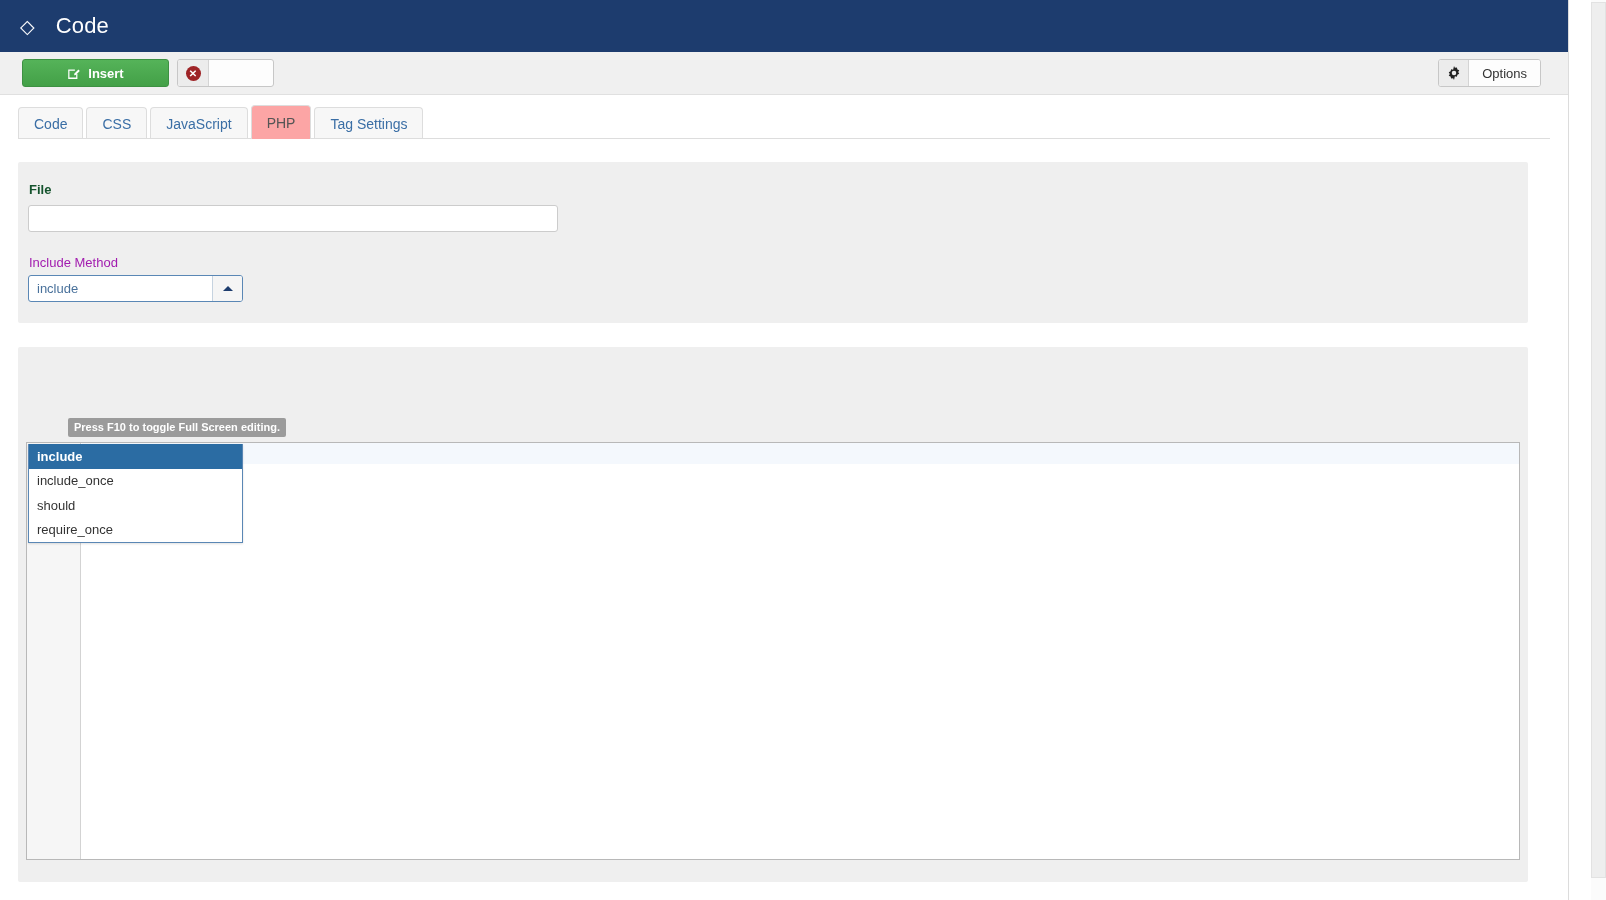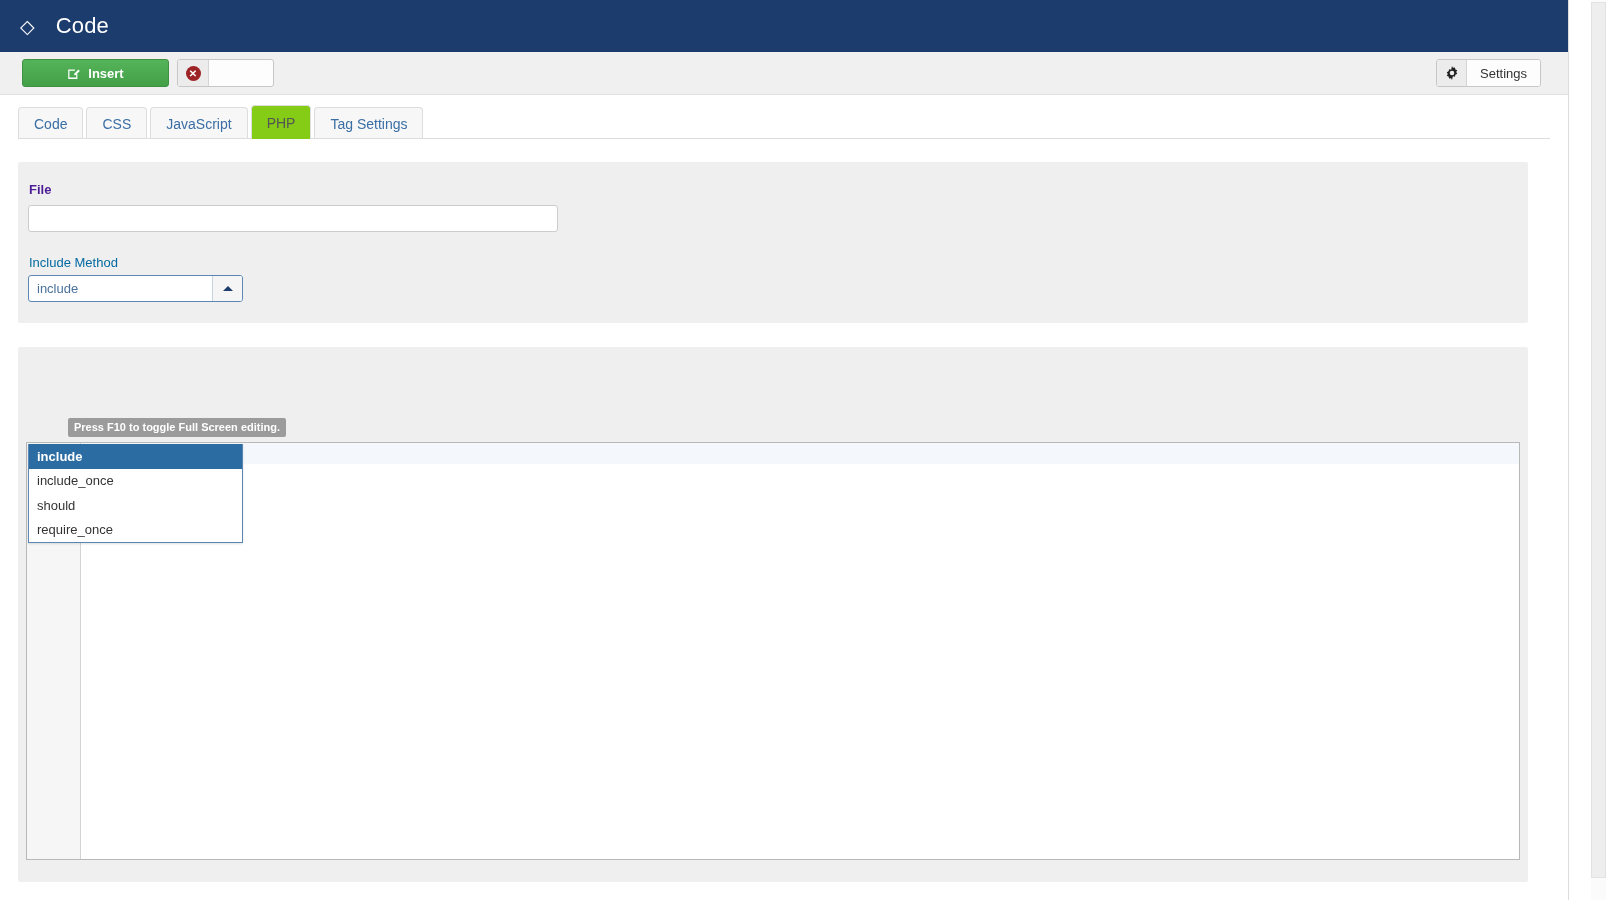--- a/index.html
+++ b/index.html
@@ -179,21 +179,21 @@
     align-items: center;
     font-size: 14px;
     color: #3a6ea5;
     background: #f7f7f7;
     border: 1px solid #dddddd;
     border-bottom: none;
     border-radius: 4px 4px 0 0;
     cursor: pointer;
   }
   .tab.active {
-    background: #84cc16;
+    background: #fca5a5;
     color: #555555;
     border-color: #dddddd;
     height: 34px;
     position: relative;
     z-index: 3;
   }
   .tab-underline {
     position: absolute;
     left: 18px;
     top: 43px;
@@ -216,30 +216,30 @@
     width: 1510px;
     background: #efefef;
     border-radius: 2px;
   }
   .panel-1 { top: 20px; height: 161px; }
   .panel-2 { top: 205px; bottom: 18px; }
 
   .field-label {
     position: absolute;
     font-size: 13px;
-    color: #4c1d95;
+    color: #14532d;
   }
   .label-file {
     left: 11px; top: 20px;
     font-weight: bold;
   }
   .label-include-method {
     left: 11px; top: 93px;
     font-weight: normal;
-    color: #0369a1;
+    color: #a21caf;
   }
 
   .file-input {
     position: absolute;
     left: 10px; top: 43px;
     width: 530px; height: 27px;
     background: #ffffff;
     border: 1px solid #cccccc;
     border-radius: 3px;
     font-size: 13px;
@@ -440,21 +440,21 @@
         <div class="cancel-label-cell">Cancel</div>
       </div>
 
       <div class="btn-options-group">
         <div class="options-icon-cell">
           <svg width="14" height="14" viewBox="0 0 16 16" aria-hidden="true">
             <path d="M8 0l1 2.1 2.3-.5.6 2.3 2.1 1-1.2 2 1.2 2-2.1 1-.6 2.3-2.3-.5L8 16l-1-2.1-2.3.5-.6-2.3-2.1-1 1.2-2-1.2-2 2.1-1 .6-2.3 2.3.5z" fill="#222222"></path>
             <circle cx="8" cy="8" r="2.6" fill="#ececec"></circle>
           </svg>
         </div>
-        <div class="options-label-cell">Settings</div>
+        <div class="options-label-cell">Options</div>
       </div>
     </div>
 
     <div class="tabstrip">
       <div class="tabs-inner">
         <div class="tab">
             <span>Code</span>
           </div>
         <div class="tab">
             <span>CSS</span>

